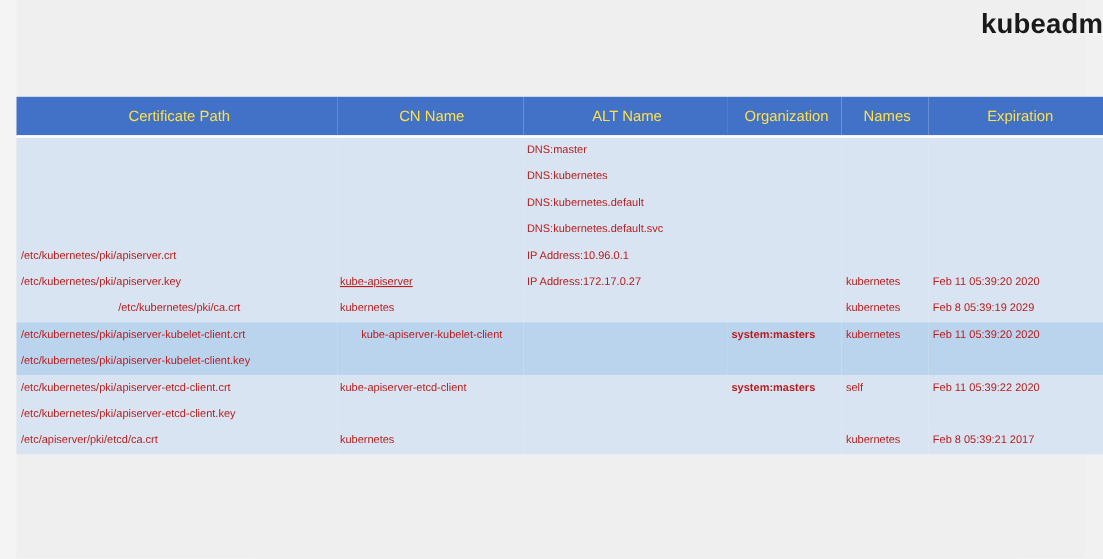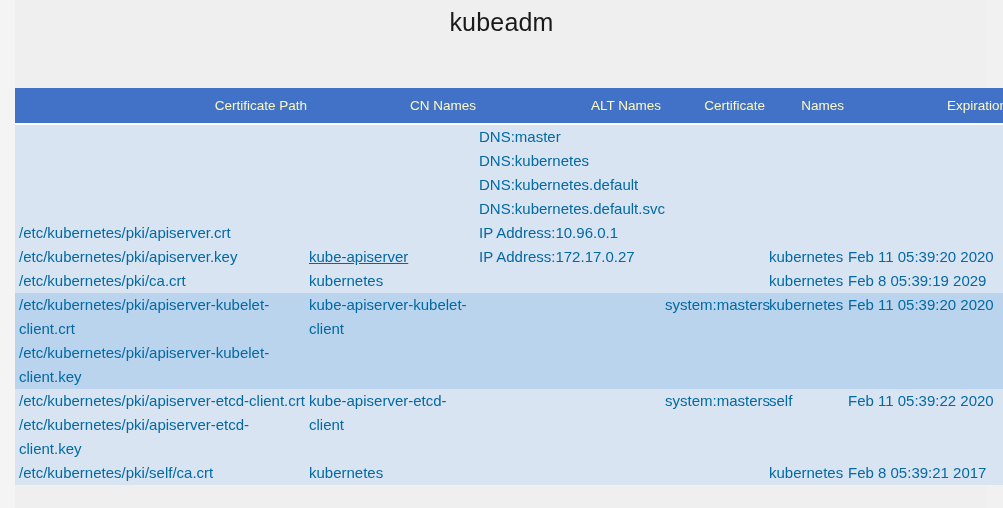--- a/index.html
+++ b/index.html
@@ -31,64 +31,64 @@
     position: absolute;
     right: 0; top: 0;
     width: 17px; height: 508px;
     background: #f1f1f1;
   }
   .slide-title {
     position: absolute;
     left: 0;
     top: 6px;
     width: 1003px;
-    text-align: center;
+    text-align: right;
     font-size: 25px;
     line-height: 32px;
     color: #1a1a1a;
-    font-weight: 400;
+    font-weight: 700;
     letter-spacing: 0.2px;
   }
 
   .cert-table {
     position: absolute;
     left: 15px;
     top: 88px;
     width: 971px;
     border-collapse: collapse;
     table-layout: fixed;
     font-size: 13px;
   }
   .cert-table th {
     background: #4272c8;
-    color: #fef9c3;
+    color: #fde047;
     font-size: 13.5px;
     font-weight: 400;
-    text-align: right;
+    text-align: center;
     padding: 5px 0 6px 0;
     height: 24px;
     vertical-align: middle;
     border-bottom: 2px solid #ffffff;
   }
   .cert-table td {
-    color: #0369a1;
-    font-size: 15px;
+    color: #b91c1c;
+    font-size: 10px;
     vertical-align: top;
     padding: 0;
     line-height: 24px;
     white-space: pre-line;
   }
   tr.band-a td { background: #d9e4f2; }
   tr.band-b td { background: #bad4ee; }
 
   
   .c-path   { width: 288px; padding-left: 4px !important; }
   .c-cn     { width: 167px; padding-left: 2px !important; }
   .c-alt    { width: 182px; padding-left: 3px !important; }
-  .c-org    { width: 100px; padding-left: 4px !important; }
+  .c-org    { width: 100px; padding-left: 4px !important; font-weight: bold; }
   .c-issuer { width: 75px;  padding-left: 4px !important; }
   .c-exp    { width: 159px; padding-left: 4px !important; }
 
   th.c-path   { padding-left: 4px; }
   th.c-cn     { padding-left: 2px; }
   th.c-alt    { padding-left: 3px; }
   th.c-org    { padding-left: 4px; }
   th.c-issuer { padding-left: 4px; }
   th.c-exp    { padding-left: 4px; }
 
@@ -108,23 +108,23 @@
 
   <div class="gutter-left"></div>
   <div class="gutter-right"></div>
 
   <div class="slide-title">kubeadm</div>
 
   <table class="cert-table">
     <thead>
       <tr>
         <th class="c-path" style="background: rgb(66, 114, 200);">Certificate Path</th>
-        <th class="c-cn" style="background: rgb(66, 114, 200);">CN Names</th>
-        <th class="c-alt" style="background: rgb(66, 114, 200);">ALT Names</th>
-        <th class="c-org" style="background: rgb(66, 114, 200);">Certificate</th>
+        <th class="c-cn" style="background: rgb(66, 114, 200);">CN Name</th>
+        <th class="c-alt" style="background: rgb(66, 114, 200);">ALT Name</th>
+        <th class="c-org" style="background: rgb(66, 114, 200);">Organization</th>
         <th class="c-issuer" style="background: rgb(66, 114, 200);">Names</th>
         <th class="c-exp" style="background: rgb(66, 114, 200);">Expiration</th>
       </tr>
     </thead>
     <tbody>
 
       <tr class="band-a row-apiserver">
         <td class="c-path" style="background: rgb(217, 228, 242);">/etc/kubernetes/pki/apiserver.crt
 /etc/kubernetes/pki/apiserver.key</td>
         <td class="c-cn" style="background: rgb(217, 228, 242); text-decoration: underline;">kube-apiserver</td>
@@ -133,50 +133,50 @@
 DNS:kubernetes.default
 DNS:kubernetes.default.svc
 IP Address:10.96.0.1
 IP Address:172.17.0.27</td>
         <td class="c-org" style="background: rgb(217, 228, 242);"></td>
         <td class="c-issuer" style="background: rgb(217, 228, 242);">kubernetes</td>
         <td class="c-exp nowrap-exp" style="background: rgb(217, 228, 242);">Feb 11 05:39:20 2020</td>
       </tr>
 
       <tr class="band-a">
-        <td class="c-path" style="background: rgb(217, 228, 242);">/etc/kubernetes/pki/ca.crt</td>
+        <td class="c-path" style="background: rgb(217, 228, 242); text-align: center;">/etc/kubernetes/pki/ca.crt</td>
         <td class="c-cn" style="background: rgb(217, 228, 242);">kubernetes</td>
         <td class="c-alt" style="background: rgb(217, 228, 242);"></td>
         <td class="c-org" style="background: rgb(217, 228, 242);"></td>
         <td class="c-issuer" style="background: rgb(217, 228, 242);">kubernetes</td>
         <td class="c-exp nowrap-exp" style="background: rgb(217, 228, 242);">Feb  8 05:39:19 2029</td>
       </tr>
 
       <tr class="band-b">
         <td class="c-path" style="background: rgb(186, 212, 238);">/etc/kubernetes/pki/apiserver-kubelet-client.crt
 /etc/kubernetes/pki/apiserver-kubelet-client.key</td>
-        <td class="c-cn" style="background: rgb(186, 212, 238);">kube-apiserver-kubelet-client</td>
+        <td class="c-cn" style="background: rgb(186, 212, 238); text-align: center;">kube-apiserver-kubelet-client</td>
         <td class="c-alt" style="background: rgb(186, 212, 238);"></td>
         <td class="c-org" style="background: rgb(186, 212, 238);">system:masters</td>
         <td class="c-issuer" style="background: rgb(186, 212, 238);">kubernetes</td>
         <td class="c-exp nowrap-exp" style="background: rgb(186, 212, 238);">Feb 11 05:39:20 2020</td>
       </tr>
 
       <tr class="band-a">
         <td class="c-path" style="background: rgb(217, 228, 242);">/etc/kubernetes/pki/apiserver-etcd-client.crt
 /etc/kubernetes/pki/apiserver-etcd-client.key</td>
         <td class="c-cn" style="background: rgb(217, 228, 242);">kube-apiserver-etcd-client</td>
         <td class="c-alt" style="background: rgb(217, 228, 242);"></td>
         <td class="c-org" style="background: rgb(217, 228, 242);">system:masters</td>
         <td class="c-issuer" style="background: rgb(217, 228, 242);">self</td>
         <td class="c-exp nowrap-exp" style="background: rgb(217, 228, 242);">Feb 11 05:39:22 2020</td>
       </tr>
 
       <tr class="band-a">
-        <td class="c-path" style="background: rgb(217, 228, 242);">/etc/kubernetes/pki/self/ca.crt</td>
+        <td class="c-path" style="background: rgb(217, 228, 242);">/etc/apiserver/pki/etcd/ca.crt</td>
         <td class="c-cn" style="background: rgb(217, 228, 242);">kubernetes</td>
         <td class="c-alt" style="background: rgb(217, 228, 242);"></td>
         <td class="c-org" style="background: rgb(217, 228, 242);"></td>
         <td class="c-issuer" style="background: rgb(217, 228, 242);">kubernetes</td>
         <td class="c-exp nowrap-exp" style="background: rgb(217, 228, 242);">Feb  8 05:39:21 2017</td>
       </tr>
 
     </tbody>
   </table>
 

